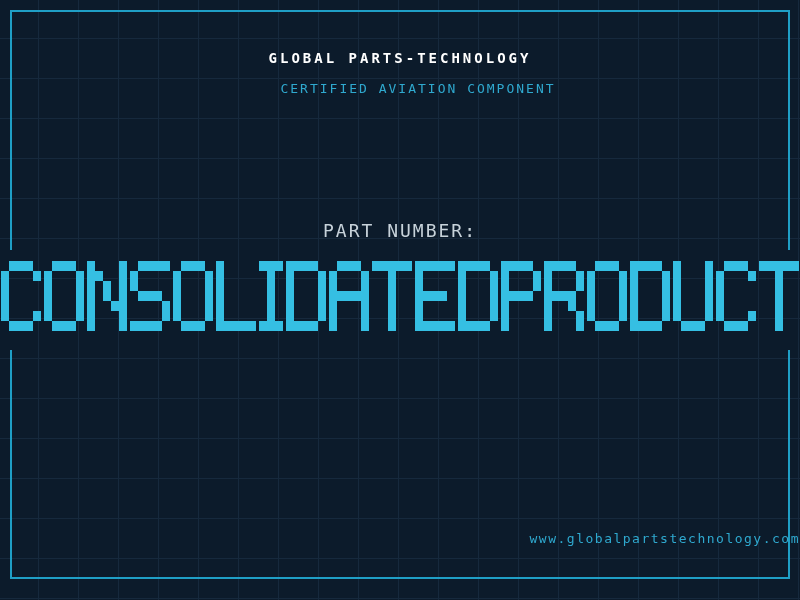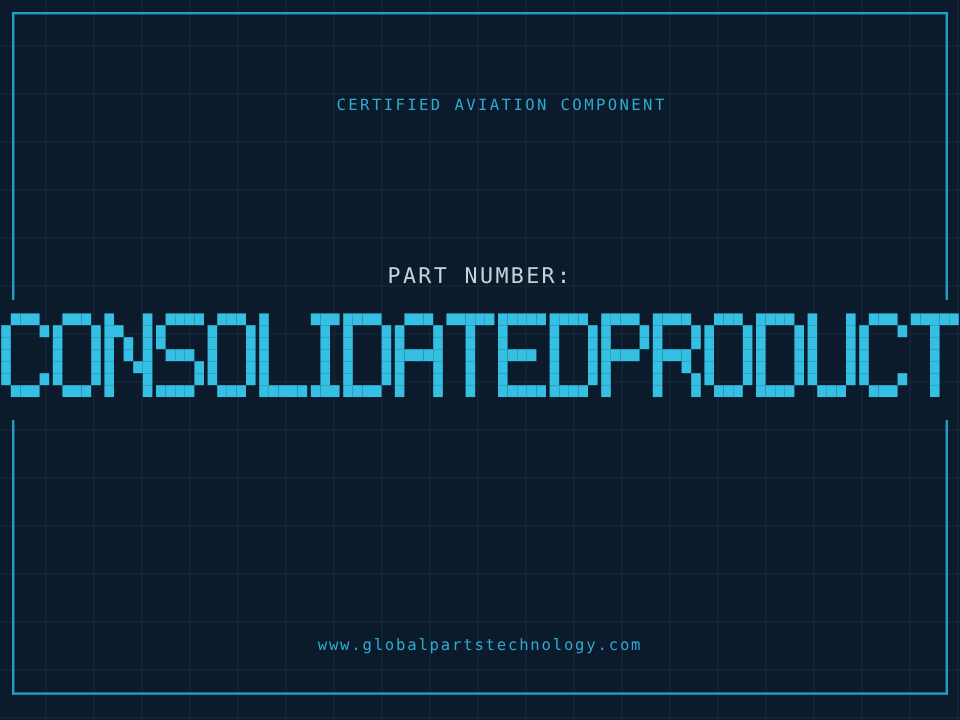--- a/index.html
+++ b/index.html
@@ -43,35 +43,36 @@
   .part-number {
     position: absolute; top: 261px; left: 0; width: 100%; height: 70px;
     display: flex; justify-content: center; gap: 3px; overflow: hidden;
   }
   .glyph { display: grid; grid-auto-rows: 10px; flex: 0 0 auto; }
   .px { width: 8px; height: 10px; }
   .px.on { background: var(--accent, #35bfe3); }
 
   .footer {
     position: absolute; top: 531px; left: 0; width: 100%;
-    text-align: center; color: var(--link, #2fa9cf);
+    text-align: right; color: var(--link, #2fa9cf);
     font-size: 13px; letter-spacing: 1.5px;
   }
 </style>
 </head>
 <body>
 
 <div class="screen">
   <div class="frame frame-top"></div>
   <div class="frame frame-bottom"></div>
   <div class="frame frame-left-top"></div>
   <div class="frame frame-left-bot"></div>
   <div class="frame frame-right-top"></div>
   <div class="frame frame-right-bot"></div>
 
+  <div class="title">GLOBAL PARTS-TECHNOLOGY</div>
   <div class="subtitle">CERTIFIED AVIATION COMPONENT</div>
   <div class="part-label">PART NUMBER:</div>
   <div class="part-number">
       <div class="glyph" style="grid-template-columns: repeat(5, 8px);">
         <div class="px"></div>
         <div class="px on"></div>
         <div class="px on"></div>
         <div class="px on"></div>
         <div class="px"></div>
         <div class="px on"></div>

